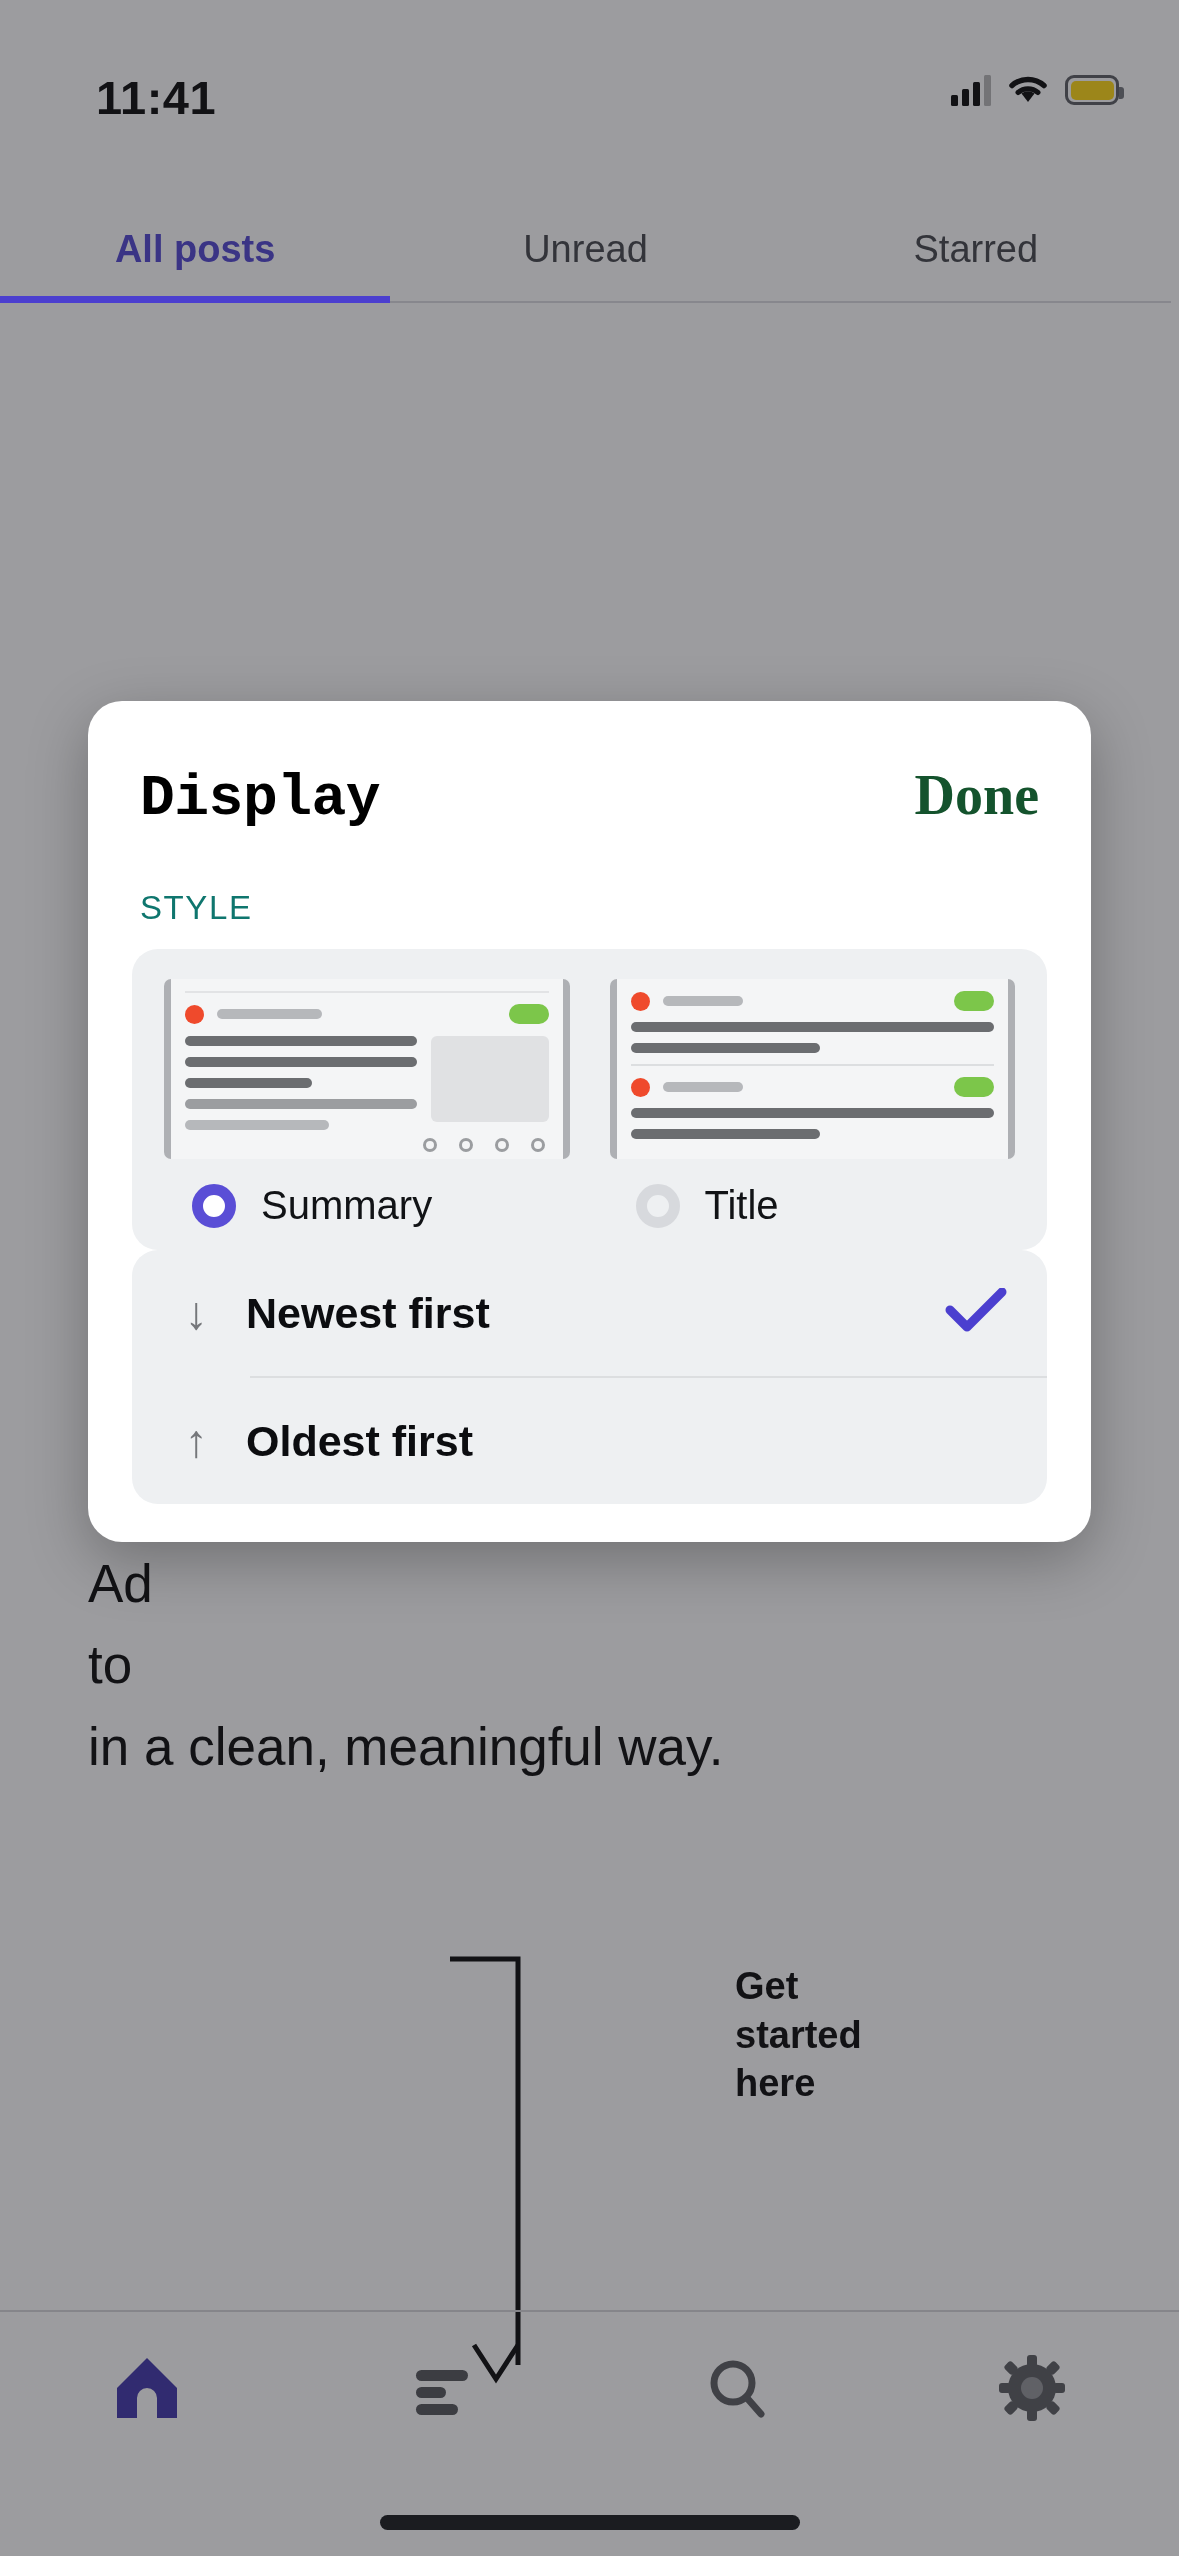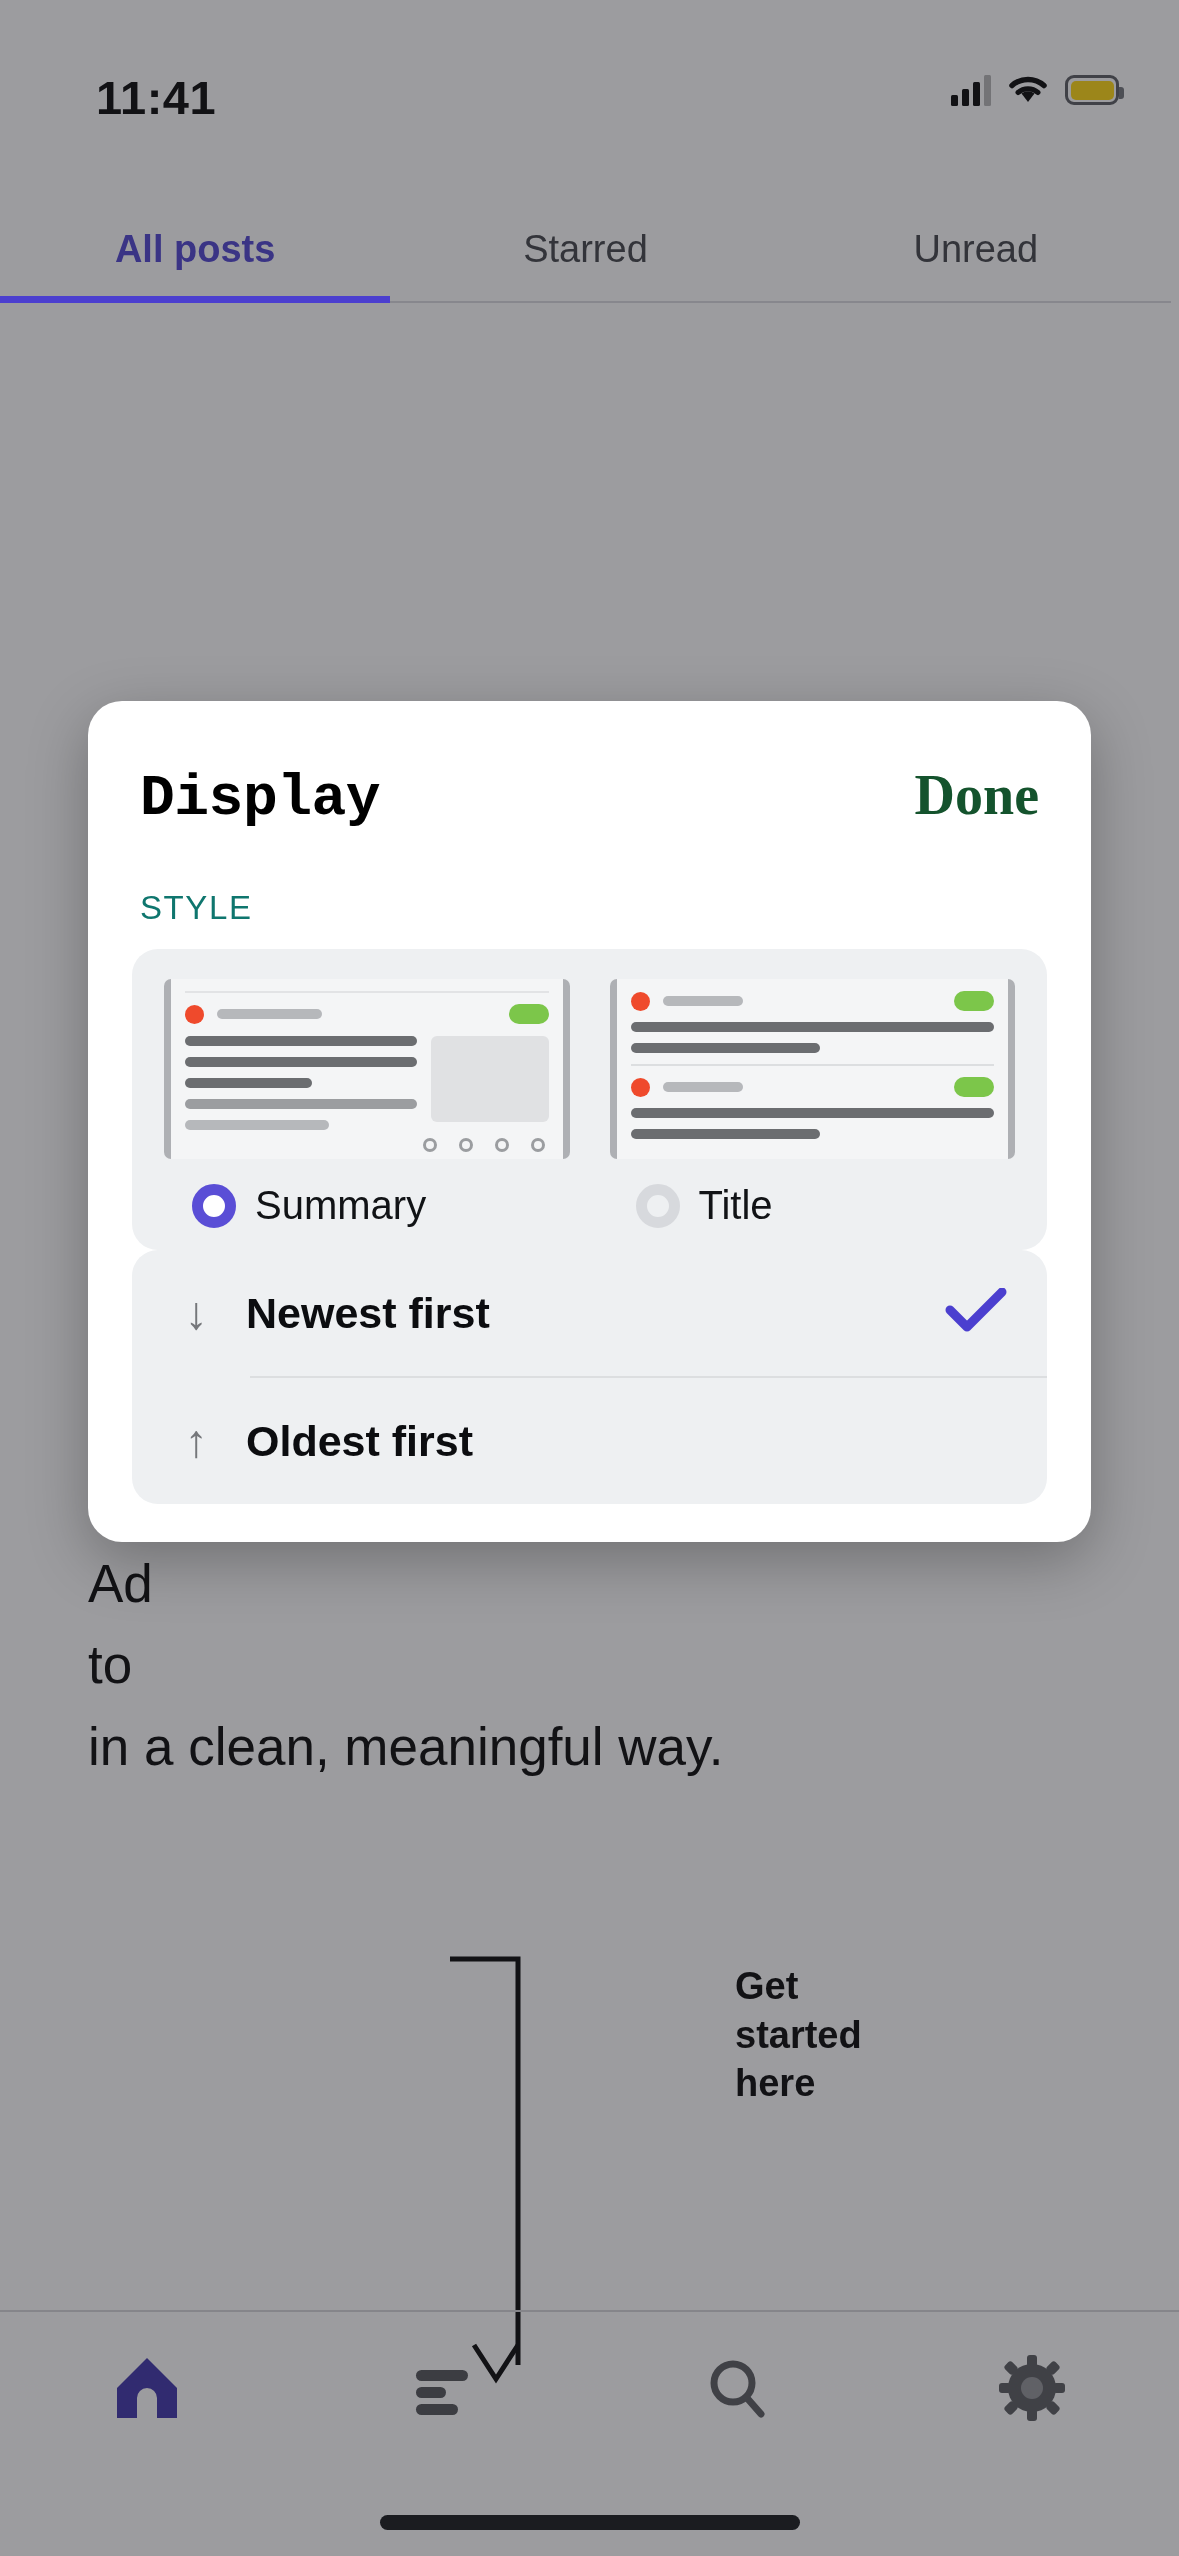--- a/index.html
+++ b/index.html
@@ -146,21 +146,21 @@
   .pill-green{ width:40px; height:20px; border-radius:10px; background:#7cc64a; flex:0 0 auto; margin-left:auto;}
   .ln{ height:10px; border-radius:5px; background:#6b6d70;}
   .ln.light{ background:#b6b8bb;}
   .ln.mid{ background:#9b9da0;}
   .thumb{ width:118px; height:86px; background:#e0e1e3; border-radius:6px; flex:0 0 auto;}
   .dots4{ display:flex; gap:22px; justify-content:flex-end; margin-top:8px; padding-right:4px;}
   .dots4 s{ width:14px; height:14px; border-radius:50%; border:3px solid #9b9da0; display:block;}
   .hairline{ height:2px; background:#dcdee0; margin:11px 0;}
 
   .radios{ display:flex; margin-top:24px; }
-  .radio-wrap{ flex:1; display:flex; align-items:center; gap:19px; padding-left:34px;}
+  .radio-wrap{ flex:1; display:flex; align-items:center; gap:25px; padding-left:34px;}
   .radio{
     width:44px; height:44px; border-radius:50%;
     border:11px solid #d7d9dd; background:#eef0f2; flex:0 0 auto;
   }
   .radio.on{ border-color:#5a4ed6; background:#fff;}
   .radio-label{ font-size:40px; color:#111316;}
 
   .sort-card{
     margin:0 44px; background:#eef0f2; border-radius:26px; overflow:hidden;
   }
@@ -198,24 +198,24 @@
           <span class="fill"></span>
         </span>
     </div>
   </div>
 
   <div class="tabbar">
     <div class="tab active">
       <span>All posts</span>
     </div>
     <div class="tab">
+      <span>Unread</span>
+    </div>
+    <div class="tab">
       <span>Starred</span>
-    </div>
-    <div class="tab">
-      <span>Unread</span>
     </div>
   </div>
 
   <div class="hero">
     <div class="hero-rule"></div>
     <div class="hero-title">W</div>
     <div class="hero-body">Ad</div>
     <div class="hero-body" style="margin-top:6px">to</div>
     <div class="hero-body" style="margin-top:6px">in a clean, meaningful way.</div>
   </div>

